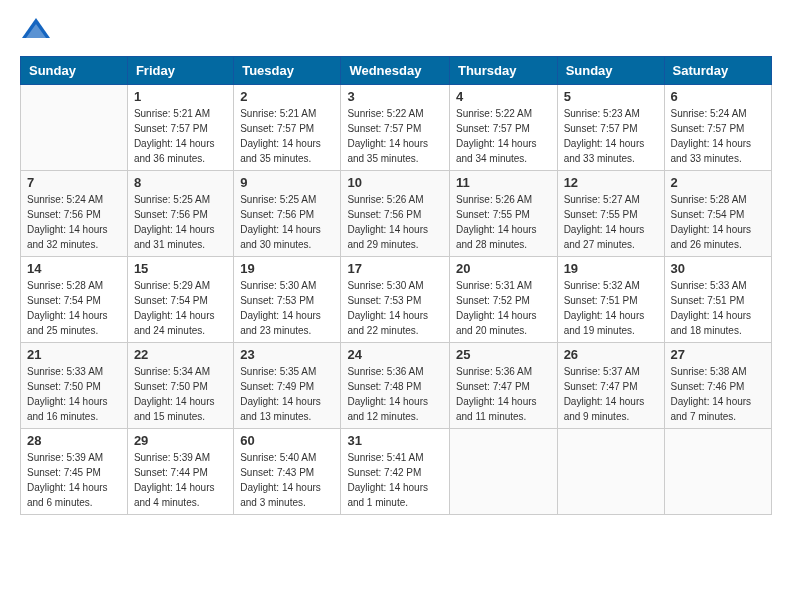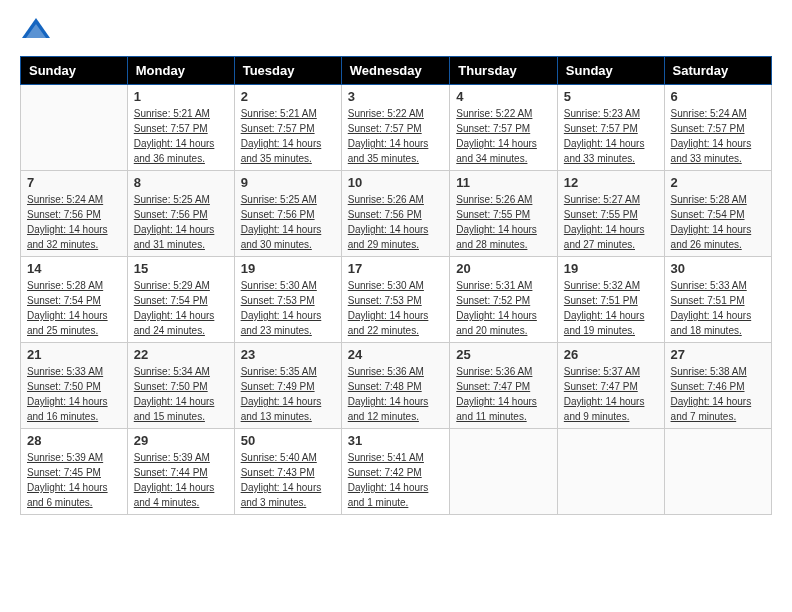--- a/index.html
+++ b/index.html
@@ -84,30 +84,29 @@
       font-size: 13px;
       font-weight: bold;
       color: #333;
       display: block;
       margin-bottom: 2px;
     }
     .day-info {
       font-size: 10px;
       color: #333;
       line-height: 1.5;
-      text-decoration: underline;
     }
     tr:nth-child(even) td {
       background-color: #f9f9f9;
     }
     tr:nth-child(odd) td {
       background-color: #ffffff;
     }
     .calendar thead tr th {
-      background-color: #000000;
+      background-color: #0369a1;
     }
   </style>
 </head>
 <body>
 
 <div class="header">
   <div class="logo">
     <svg class="logo-icon" viewBox="0 0 32 28" xmlns="http://www.w3.org/2000/svg">
       <polygon points="16,2 30,22 2,22" fill="#1565c0"></polygon>
       <polygon points="16,8 26,22 6,22" fill="#fff" opacity="0.3"></polygon>
@@ -120,21 +119,21 @@
   <div class="title-block">
     <div class="month-title"></div>
     <div class="location"></div>
   </div>
 </div>
 
 <table class="calendar">
   <thead>
     <tr>
     <th>Sunday</th>
-        <th>Monday</th>
+        <th>Friday</th>
         <th>Tuesday</th>
         <th>Wednesday</th>
         <th>Thursday</th>
         <th>Sunday</th>
         <th>Saturday</th>
       </tr>
   </thead>
   <tbody id="calendar-body">
   <tr>
         <td class="empty"></td>
@@ -256,21 +255,21 @@
       <tr>
         <td>
           <span class="day-number">28</span>
           <div class="day-info">Sunrise: 5:39 AM<br>Sunset: 7:45 PM<br>Daylight: 14 hours and 6 minutes.</div>
         </td>
         <td>
           <span class="day-number">29</span>
           <div class="day-info">Sunrise: 5:39 AM<br>Sunset: 7:44 PM<br>Daylight: 14 hours and 4 minutes.</div>
         </td>
         <td>
-          <span class="day-number">50</span>
+          <span class="day-number">60</span>
           <div class="day-info">Sunrise: 5:40 AM<br>Sunset: 7:43 PM<br>Daylight: 14 hours and 3 minutes.</div>
         </td>
         <td>
           <span class="day-number">31</span>
           <div class="day-info">Sunrise: 5:41 AM<br>Sunset: 7:42 PM<br>Daylight: 14 hours and 1 minute.</div>
         </td>
         <td class="empty"></td>
         <td class="empty"></td>
         <td class="empty"></td>
       </tr>

